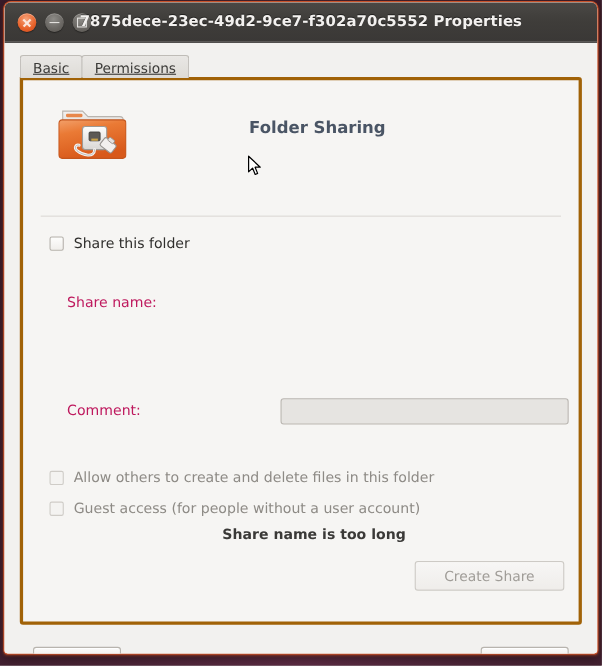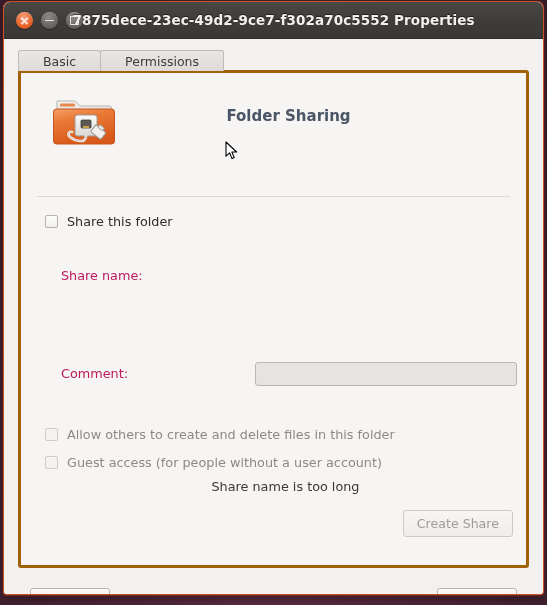--- a/index.html
+++ b/index.html
@@ -123,30 +123,31 @@
     right: 14px;
     height: 22px;
     display: flex;
     align-items: flex-end;
     z-index: 3;
   }
   .tab {
     position: relative;
     height: 21px;
     line-height: 21px;
-    padding: 0 24px;
+    padding: 0 11px;
     font-size: 12.5px;
     color: #3c3b39;
     background: linear-gradient(to bottom, #e9e7e4 0%, #dedbd7 100%);
     border: 1px solid #bfbcb7;
     border-bottom: none;
     border-radius: 3px 3px 0 0;
     margin-right: -1px;
     cursor: pointer;
     box-sizing: border-box;
+    text-decoration: underline;
   }
   .tab.active {
     background: #f6f5f3;
     height: 24px;
     line-height: 23px;
     color: #2e2d2b;
     z-index: 2;
   }
   .tab .focusring {
     position: absolute;
@@ -281,31 +282,31 @@
     gap: 9px;
   }
 
   
   #status-message {
     position: absolute;
     left: 0; right: 0;
     top: 406px;
     text-align: center;
     font-size: 12.8px;
-    font-weight: normal;
+    font-weight: bold;
     color: #3a3937;
     padding-left: 24px;
   }
   #create-share-button {
     position: absolute;
     right: 13px;
     top: 437px;
     height: 27px;
     line-height: 25px;
-    padding: 0 13px;
+    padding: 0 26px;
     font-size: 12.6px;
     color: #a09d98;
     background: linear-gradient(to bottom, #f7f6f5 0%, #efedea 100%);
     border: 1px solid #cdcac5;
     border-radius: 3px;
     box-sizing: border-box;
     cursor: default;
   }
 
   

